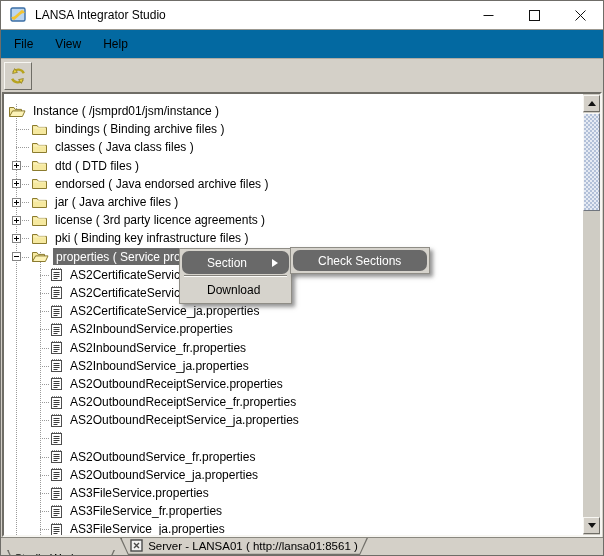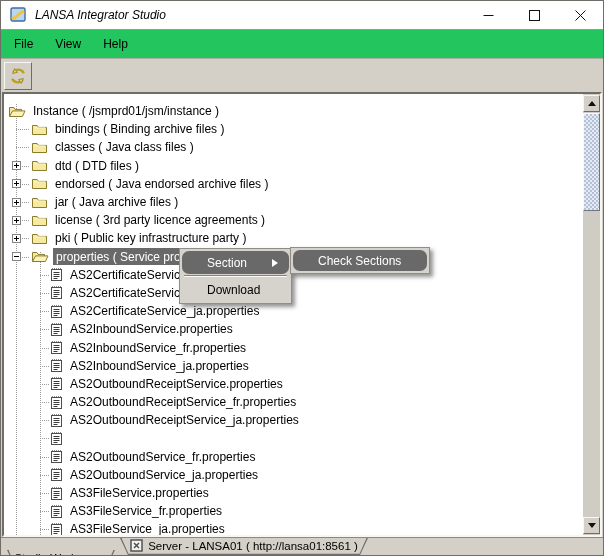--- a/index.html
+++ b/index.html
@@ -5,27 +5,27 @@
   html,body{margin:0;padding:0;background:#ffffff;}
   *{box-sizing:border-box;}
   .window{
     position:relative;width:604px;height:556px;
     border:1px solid #6f6d68;background:#d4d0c8;
     font-family:"Liberation Sans",sans-serif;color:#000;
     overflow:hidden;
   }
   
   .titlebar{height:29px;background:#fff;border-bottom:1px solid #9b9890;
-    display:flex;align-items:center;padding-left:9px;font-style:italic;}
+    display:flex;align-items:center;padding-left:9px;}
   .appicon{width:17px;height:16px;flex:0 0 auto;}
   .title{margin-left:8px;font-size:12px;}
   .caps{margin-left:auto;display:flex;height:100%;}
   .cap{width:46px;height:100%;display:flex;align-items:center;justify-content:center;}
   
-  .menubar{height:28px;display:flex;align-items:center;background:#22c55e;font-size:12px;}
+  .menubar{height:28px;display:flex;align-items:center;background:#0369a1;font-size:12px;}
   .mi{padding:0 11px;height:100%;display:flex;align-items:center;}
   .mi:first-child{margin-left:2px;}
   
   .toolbar{height:34px;border-top:1px solid #aeaba3;background:#d4d0c8;
     display:flex;align-items:center;padding-left:3px;}
   .tbtn{width:28px;height:28px;border:1px solid;border-color:#f7f6f2 #6f6d66 #6f6d66 #f7f6f2;
     background:#d4d0c8;display:flex;align-items:center;justify-content:center;}
   
   .treepanel{height:445px;margin:0 1px;background:#fff;position:relative;overflow:hidden;
     border:2px solid;border-color:#6f6d66 #f7f6f2 #f7f6f2 #6f6d66;}
@@ -243,21 +243,21 @@
           <span class="lbl">license ( 3rd party licence agreements )</span>
         </div>
       <div class="row">
           <span class="g1">
             <span class="h"></span>
             <span class="exp plus"></span>
           </span>
           <svg class="ic" width="17" height="15">
             <use href="#sym-folder"></use>
           </svg>
-          <span class="lbl">pki ( Public key infrastructure party )</span>
+          <span class="lbl">pki ( Binding key infrastructure files )</span>
         </div>
       <div class="row sel">
           <span class="g1">
             <span class="h"></span>
             <span class="exp"></span>
           </span>
           <svg class="ic" width="18" height="15">
             <use href="#sym-folder-open"></use>
           </svg>
           <span class="lbl">properties ( Service properties files )</span>

